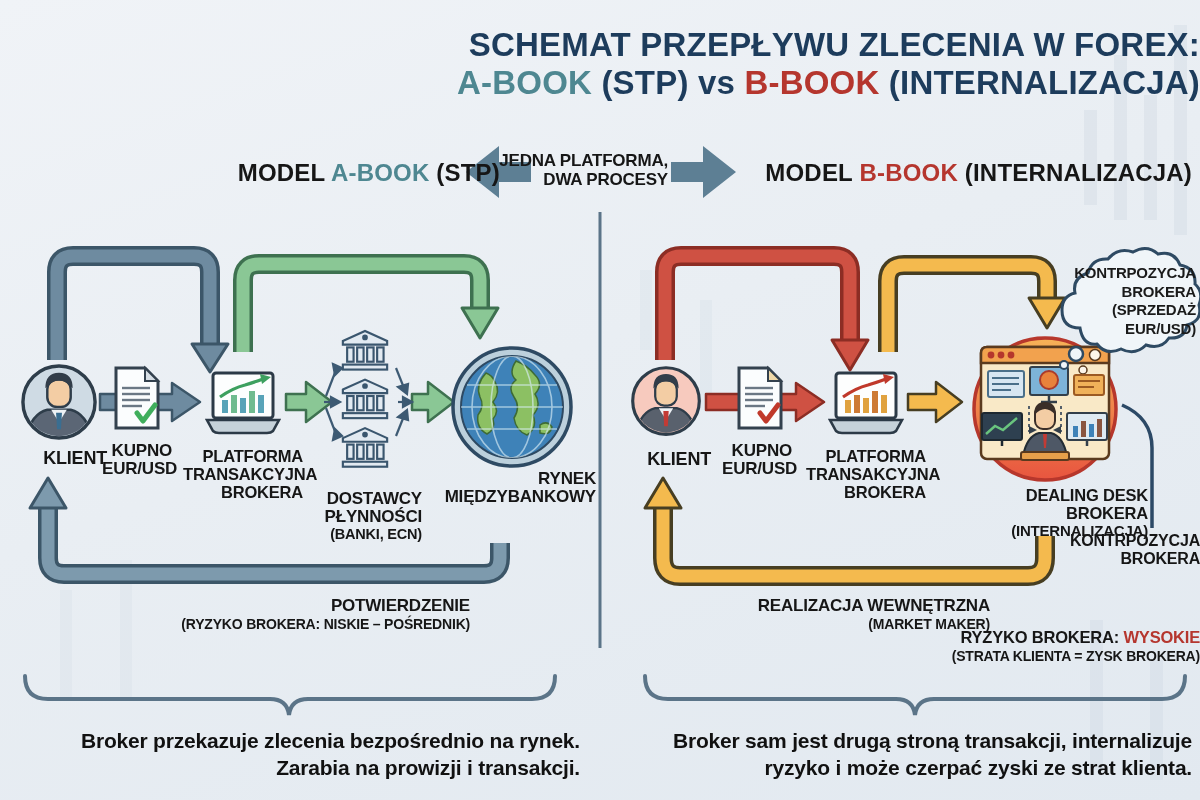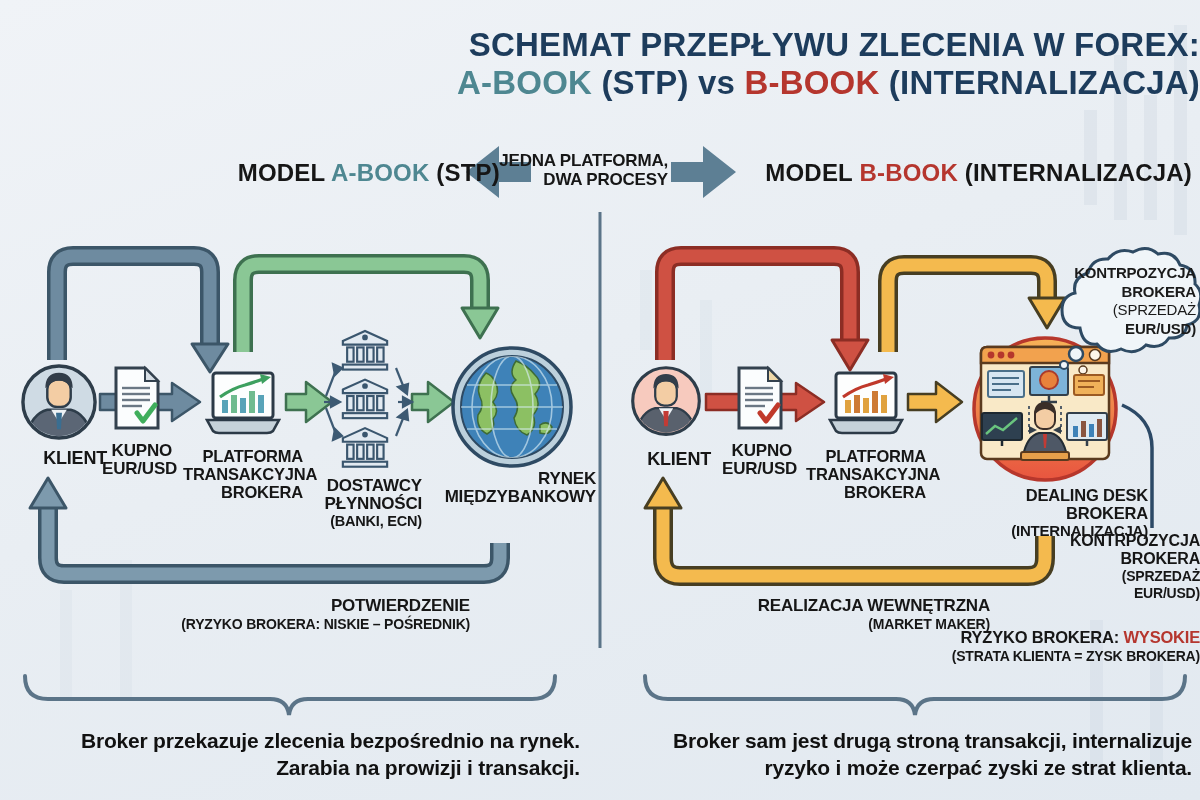--- a/index.html
+++ b/index.html
@@ -309,21 +309,21 @@
   </svg>
 
   <svg class="abs" style="left:1056px;top:242px;" width="148" height="128" viewBox="0 0 148 128">
     <path d="M 24 86 Q 6 86 6 68 Q 6 54 19 51 Q 16 36 32 31 Q 36 16 52 17 Q 62 5 77 10 Q 91 2 102 12 Q 118 8 124 23 Q 140 26 139 42 Q 148 50 143 63 Q 147 79 131 83 Q 129 97 113 96 Q 105 108 90 103 Q 79 114 65 107 Q 50 114 41 102 Q 27 104 24 86 Z" fill="#f0f5f9" stroke="#2e4a63" stroke-width="3"></path>
     <circle cx="20" cy="112" r="7" fill="#f0f5f9" stroke="#2e4a63" stroke-width="2.5"></circle>
     <circle cx="8" cy="123" r="4" fill="#f0f5f9" stroke="#2e4a63" stroke-width="2"></circle>
   </svg>
   <div class="lbl cloud-txt" style="left:1064px;top:264px;width:132px;">
     <div>KONTRPOZYCJA</div>
     <div>BROKERA</div>
-    <div style="font-weight:400;margin-left:40px;">(SPRZEDAŻ</div>
+    <div style="font-weight:700;margin-left:40px;">(SPRZEDAŻ</div>
     <div style="font-weight:600;">EUR/USD)</div>
   </div>
 
   <div class="lbl title" style="left:0;top:26px;width:1200px;">
     <div class="navy">SCHEMAT PRZEPŁYWU ZLECENIA W FOREX:</div>
     <div><span class="teal">A-BOOK</span><span class="navy"> (STP) vs </span><span class="red">B-BOOK</span><span class="navy"> (INTERNALIZACJA)</span></div>
   </div>
 
   <div class="lbl model-h" style="left:60px;top:160px;width:440px;">
     <span>MODEL </span><span class="teal">A-BOOK</span><span> (STP)</span>
@@ -339,21 +339,21 @@
   <div class="lbl node-main" style="left:12px;top:449px;width:95px;font-size:18px;">KLIENT</div>
   <div class="lbl node-main" style="left:102px;top:442px;width:70px;font-size:17px;">
     <div>KUPNO</div>
     <div>EUR/USD</div>
   </div>
   <div class="lbl node-main" style="left:183px;top:447px;width:120px;">
     <div>PLATFORMA</div>
     <div>TRANSAKCYJNA</div>
     <div>BROKERA</div>
   </div>
-  <div class="lbl node-main" style="left:310px;top:477px;width:112px;font-size:17px;">
+  <div class="lbl node-main" style="left:310px;top:490px;width:112px;font-size:17px;">
     <div>DOSTAWCY</div>
     <div>PŁYNNOŚCI</div>
     <div class="node-sub">(BANKI, ECN)</div>
   </div>
   <div class="lbl node-main" style="left:432px;top:470px;width:164px;font-size:17px;">
     <div>RYNEK</div>
     <div>MIĘDZYBANKOWY</div>
   </div>
   <div class="lbl ret-main" style="left:110px;top:596px;width:360px;">
     <div>POTWIERDZENIE</div>
@@ -378,21 +378,20 @@
     <div>REALIZACJA WEWNĘTRZNA</div>
     <div class="ret-sub">(MARKET MAKER)</div>
   </div>
   <div class="lbl node-main" style="left:948px;top:486px;width:200px;">
     <div>DEALING DESK BROKERA</div>
     <div class="node-sub" style="font-size:15px;">(INTERNALIZACJA)</div>
   </div>
   <div class="lbl node-main" style="left:1052px;top:532px;width:148px;font-size:16px;">
     <div>KONTRPOZYCJA</div>
     <div>BROKERA</div>
-    <div class="node-sub" style="font-size:14px;">(SPRZEDAŻ EUR/USD)</div>
   </div>
   <div class="lbl ret-main" style="left:920px;top:628px;width:280px;font-size:16.5px;">
     <div><span>RYZYKO BROKERA: </span><span class="red">WYSOKIE</span></div>
     <div class="ret-sub">(STRATA KLIENTA = ZYSK BROKERA)</div>
   </div>
   <div class="lbl caption" style="left:618px;top:727px;width:574px;">
     <div>Broker sam jest drugą stroną transakcji, internalizuje</div>
     <div>ryzyko i może czerpać zyski ze strat klienta.</div>
   </div>
 

